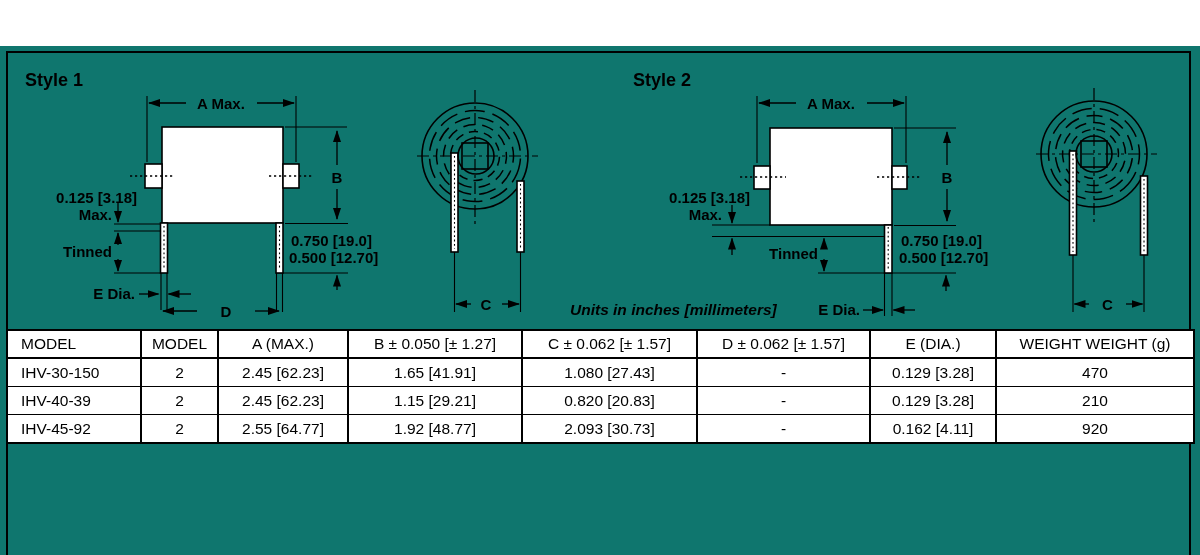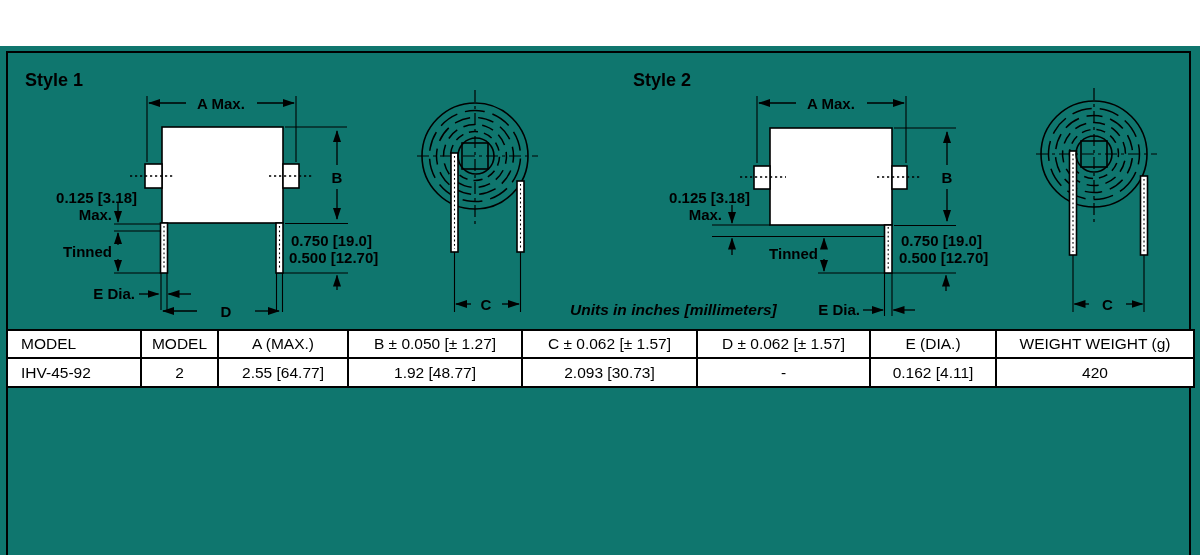--- a/index.html
+++ b/index.html
@@ -198,24 +198,44 @@
           <th>A (MAX.)</th>
           <th>B ± 0.050 [± 1.27]</th>
           <th>C ± 0.062 [± 1.57]</th>
           <th>D ± 0.062 [± 1.57]</th>
           <th>E (DIA.)</th>
           <th>WEIGHT WEIGHT (g)</th>
         </tr>
     </thead>
     <tbody>
         <tr>
+          <td>IHV-30-150</td>
+          <td>2</td>
+          <td>2.45 [62.23]</td>
+          <td>1.65 [41.91]</td>
+          <td>1.080 [27.43]</td>
+          <td>-</td>
+          <td>0.129 [3.28]</td>
+          <td>470</td>
+        </tr>
+        <tr>
+          <td>IHV-40-39</td>
+          <td>2</td>
+          <td>2.45 [62.23]</td>
+          <td>1.15 [29.21]</td>
+          <td>0.820 [20.83]</td>
+          <td>-</td>
+          <td>0.129 [3.28]</td>
+          <td>210</td>
+        </tr>
+        <tr>
           <td>IHV-45-92</td>
           <td>2</td>
           <td>2.55 [64.77]</td>
           <td>1.92 [48.77]</td>
           <td>2.093 [30.73]</td>
           <td>-</td>
           <td>0.162 [4.11]</td>
-          <td>420</td>
+          <td>920</td>
         </tr>
       </tbody>
   </table>
 </div>
 
 </body></html>

